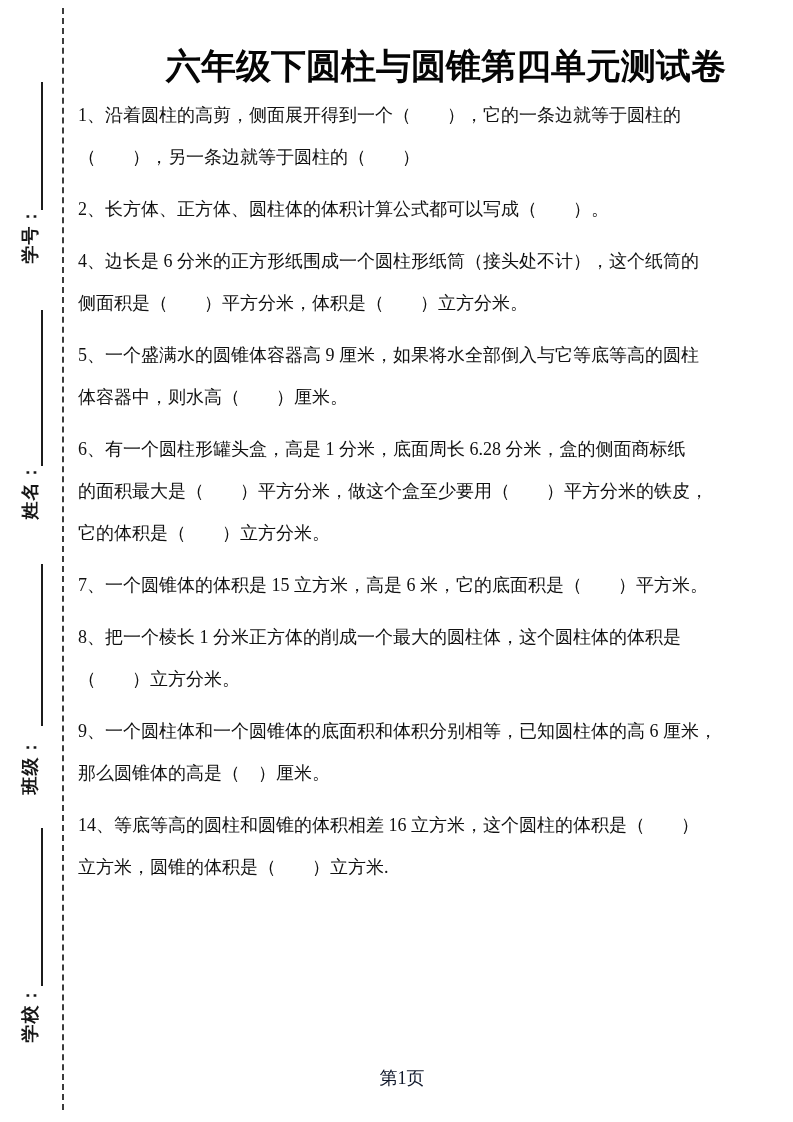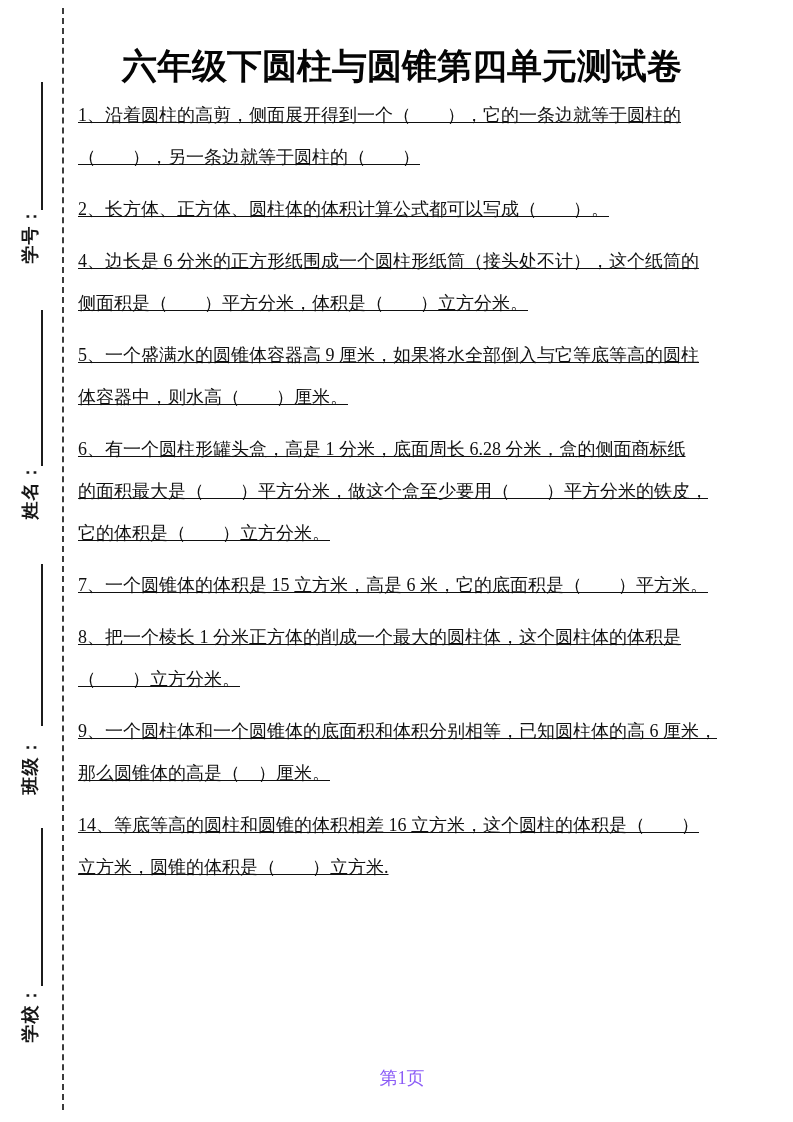--- a/index.html
+++ b/index.html
@@ -51,51 +51,50 @@
   .side-label.f4 { top: 1014px; }
 
   .content {
     position: absolute;
     left: 78px;
     top: 0;
     width: 648px;
   }
   .title {
     margin: 44px 0 0 0;
-    text-align: center;
+    text-align: right;
     font-family: "Liberation Sans", "DejaVu Sans", sans-serif;
     font-weight: 700;
     font-size: 35px;
     line-height: 43px;
     color: #050505;
     white-space: nowrap;
   }
   .section-heading {
     margin: 34px 0 0 0;
     font-size: 19px;
     line-height: 42px;
     font-weight: 400;
   }
   .questions { margin-top: 7px; }
   .question {
     margin: 0 0 10px 0;
     font-size: 18px;
     line-height: 42px;
     white-space: pre-line;
     font-weight: 400;
-    text-decoration: underline;
   }
   .page-footer {
     position: absolute;
     left: 78px;
     top: 1066px;
     width: 648px;
     text-align: center;
     font-size: 18px;
-    color: #8b5cf6;
+    color: #0f172a;
   }
 </style>
 </head>
 <body>
 
 <div class="page">
 
   <div class="seal-line"></div>
 
   <div class="blank-line seg1"></div>

